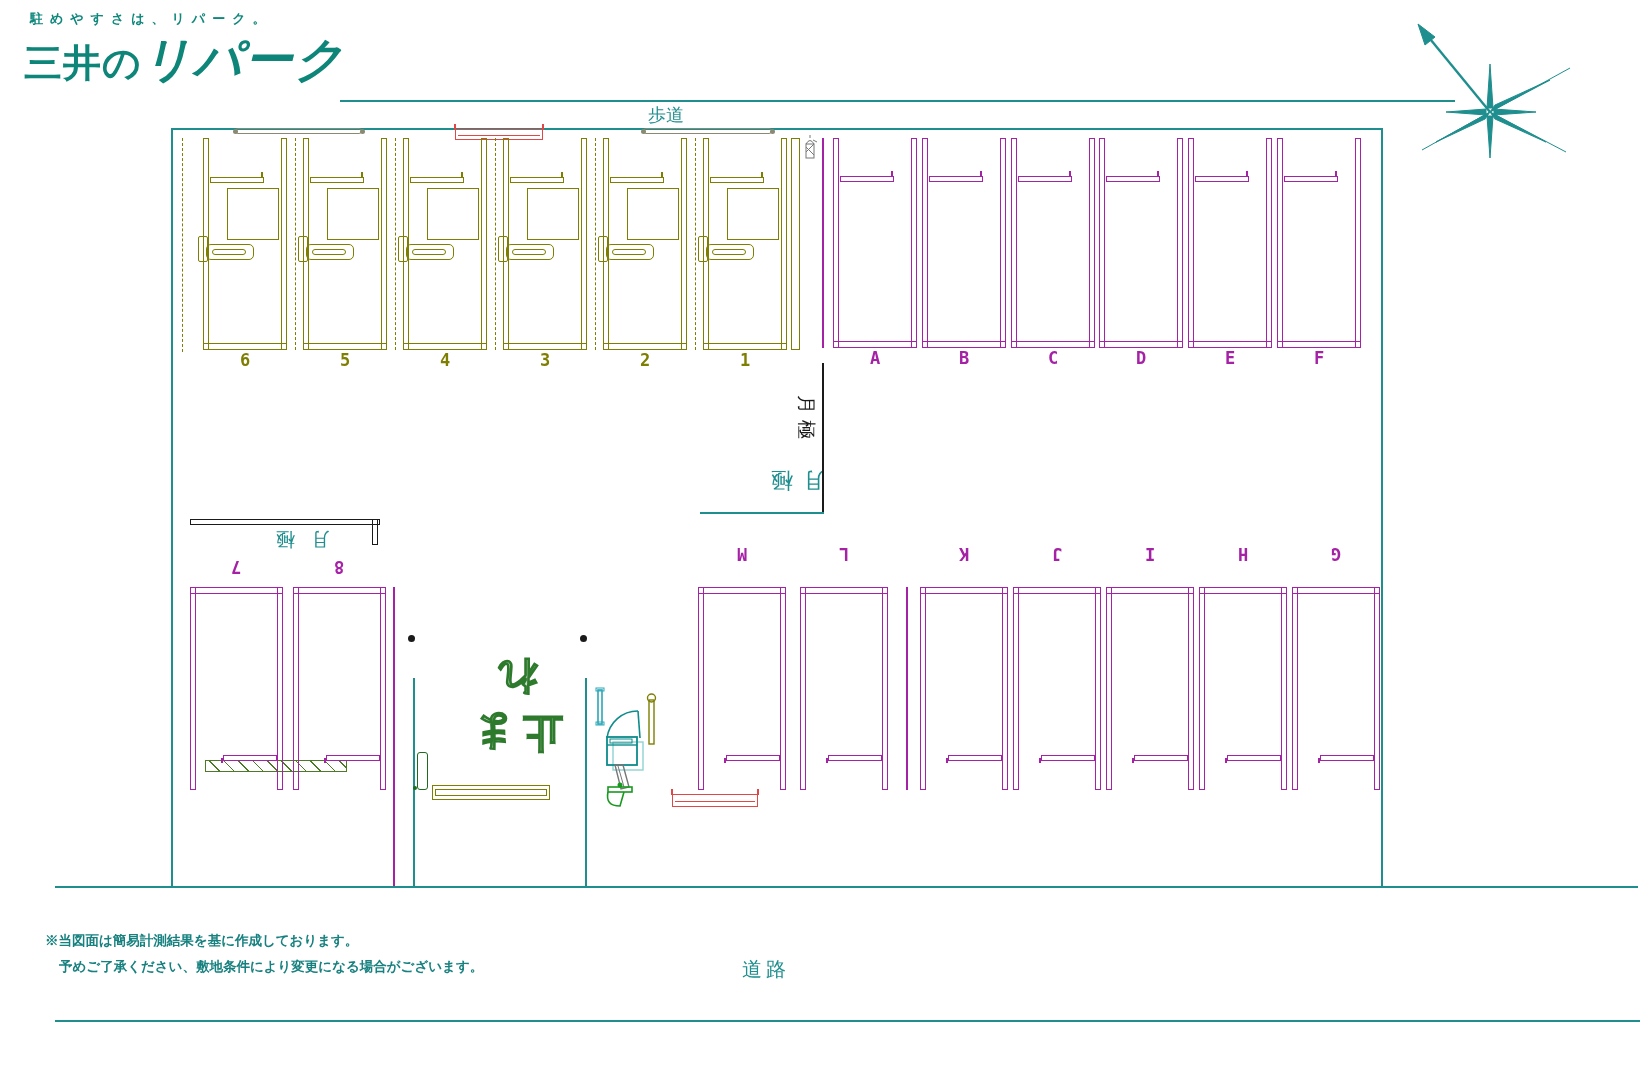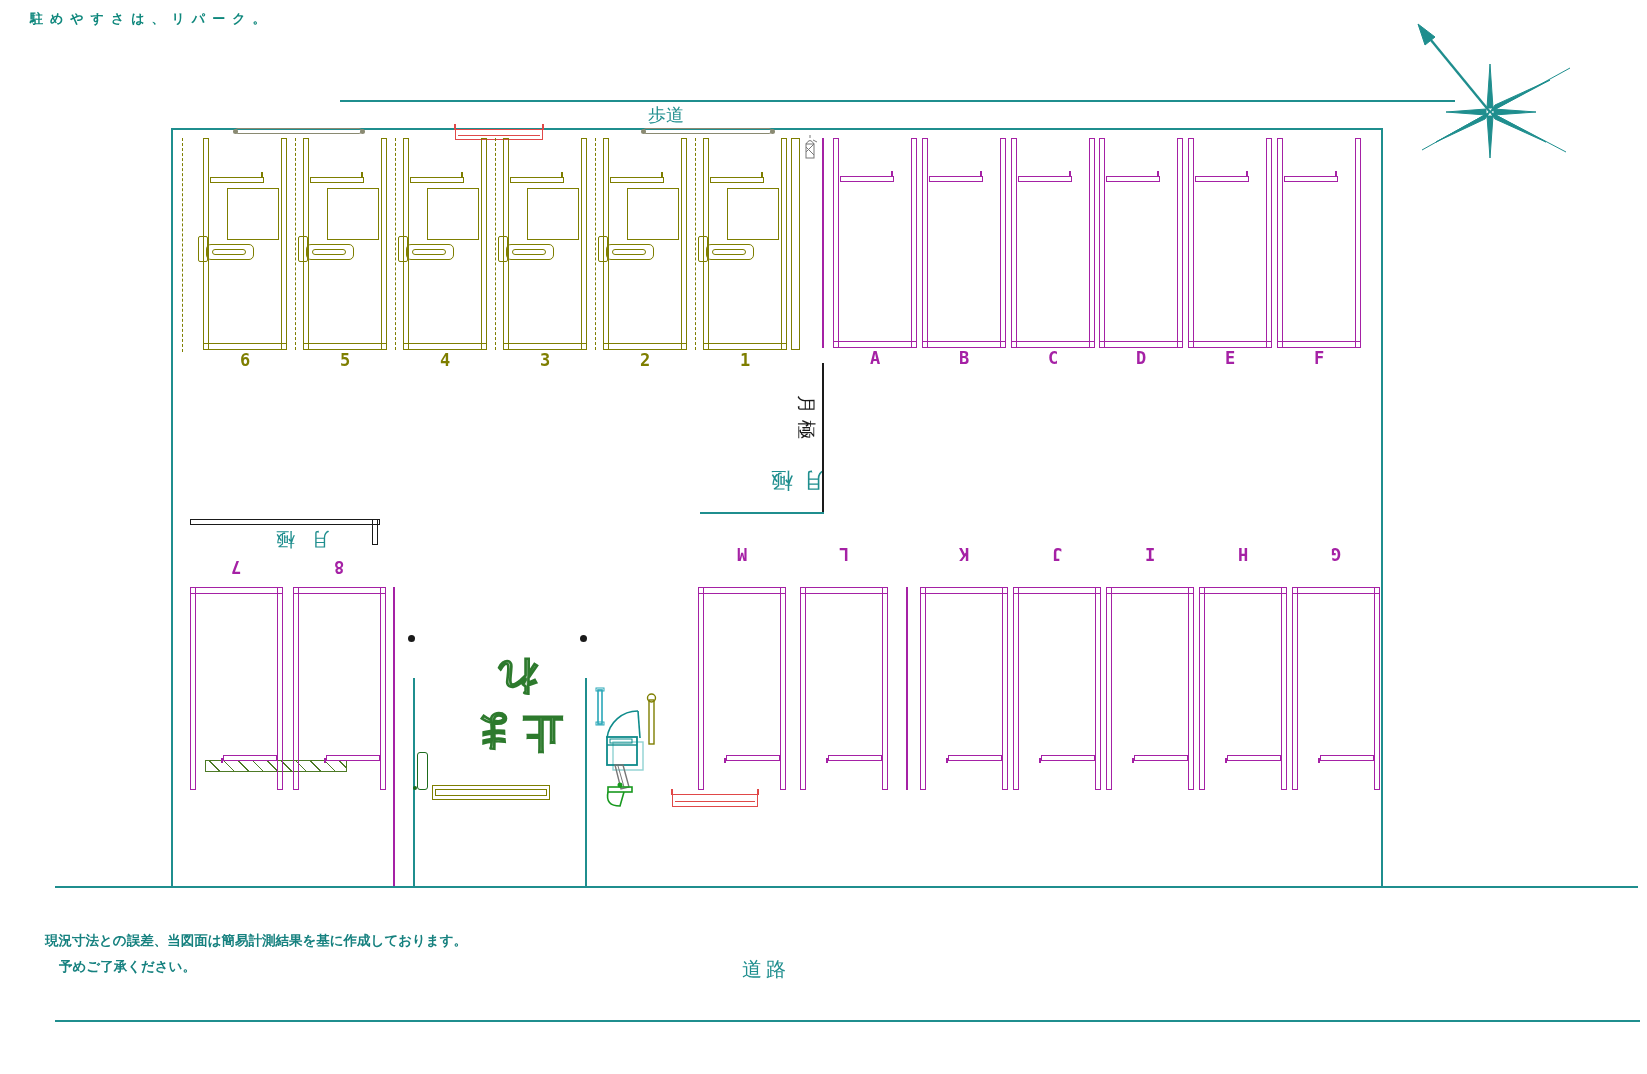--- a/index.html
+++ b/index.html
@@ -30,33 +30,36 @@
             color:rgba(45,122,45,0.28);-webkit-text-stroke:1.4px #2d7a2d;transform:rotate(180deg);}
   .hedge{position:absolute;left:205px;top:760px;width:140px;height:10px;border:1.2px solid #4d7a26;
          background:repeating-linear-gradient(45deg,transparent 0 9px,#4d7a26 9px 10.2px);}
 </style>
 </head>
 <body>
 
 <div class="canvas">
 
   <div class="tagline">駐めやすさは、リパーク。</div>
+  <div class="brand">
+    <span class="p1">三井の</span><span class="p2">リパーク</span>
+  </div>
 
   <div class="sidewalk serif">歩道</div>
   <div class="roadbottom serif">道路</div>
 
   <div class="monthly-v serif">月極</div>
   <div class="monthly-t1 serif">月極</div>
   <div class="monthly-t2 serif">月極</div>
 
   <div class="stopmark">止まれ</div>
 
   <div class="disclaimer">
-    <div>現況寸法との誤差、当図面は簡易計測結果を基に作成しております。</div>
-    <div>予めご了承ください。</div>
+    <div>※当図面は簡易計測結果を基に作成しております。</div>
+    <div>予めご了承ください、敷地条件により変更になる場合がございます。</div>
   </div>
 
   <div class="hedge"></div>
 
   <svg class="abs" style="left:1398px;top:16px;" width="210" height="150" viewBox="0 0 210 150">
     <g fill="#1f8e8e" stroke="#1f8e8e">
       <line x1="92" y1="96" x2="28" y2="18" stroke-width="2.4"></line>
       <polygon points="20,8 37,21 27,29" stroke-width="1"></polygon>
       <line x1="92" y1="96" x2="172" y2="52" stroke-width="1"></line>
       <line x1="92" y1="96" x2="168" y2="136" stroke-width="1"></line>

